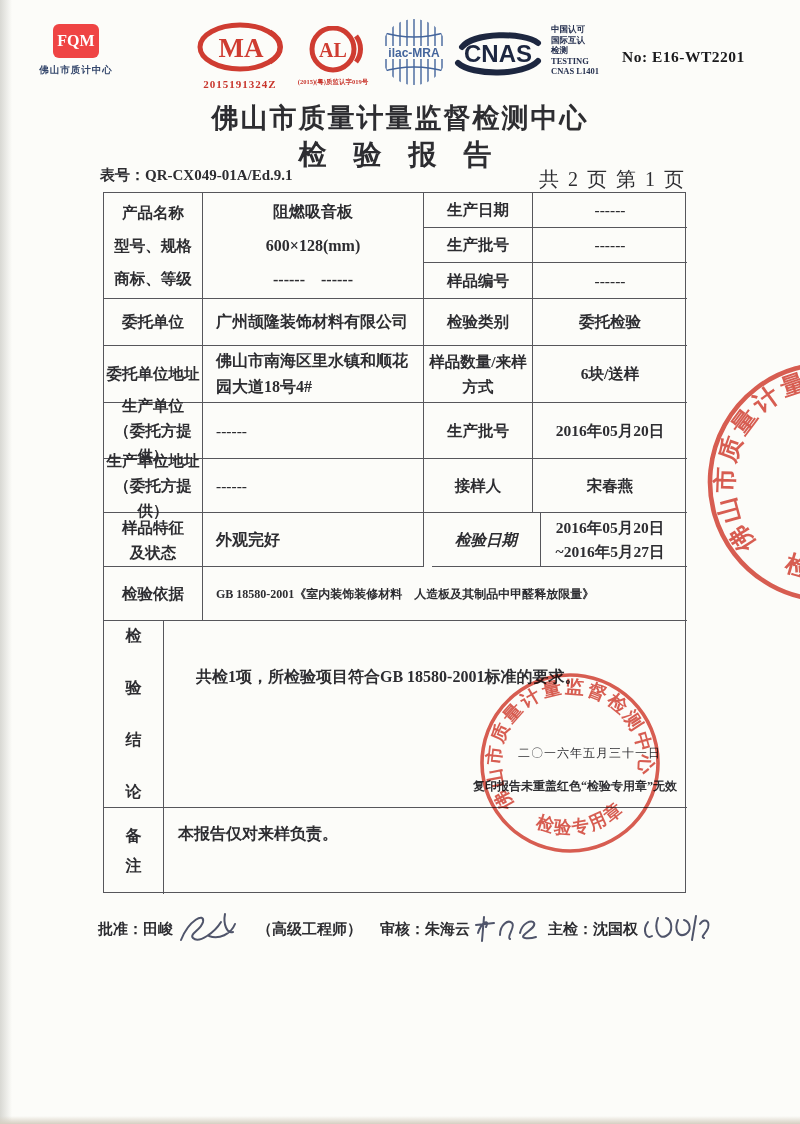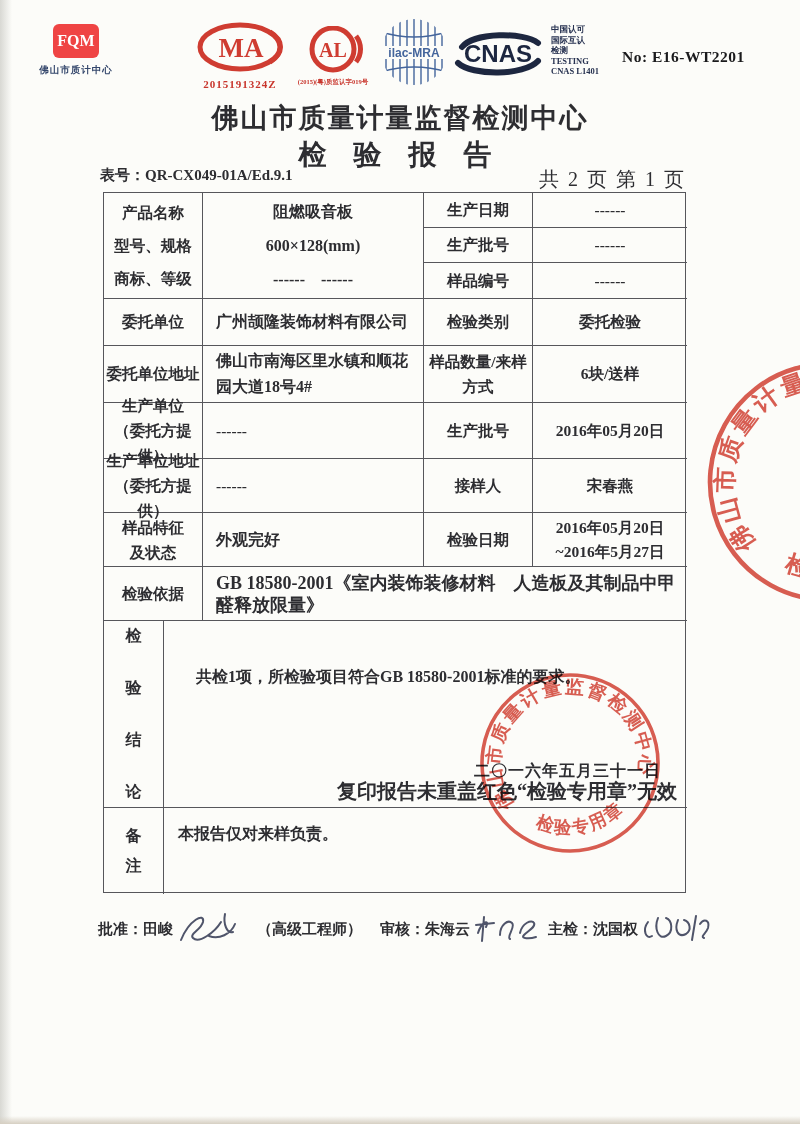--- a/index.html
+++ b/index.html
@@ -34,22 +34,22 @@
   .tbl{left:103px;top:192px;width:583px;height:701px;border:1.4px solid #56565b;box-sizing:border-box;padding-left:38px;}
   .cell{position:absolute;box-sizing:border-box;display:flex;align-items:center;justify-content:center;
     text-align:center;font-weight:bold;font-size:15.5px;white-space:pre-line;line-height:24px;padding:2px;}
   .cell.left{justify-content:flex-start;text-align:left;padding-left:13px;}
   .br{border-right:1.4px solid #56565b;}
   .bb{border-bottom:1.4px solid #56565b;}
   .vlabel{font-size:16px;}
   .dash{letter-spacing:0;}
 
   .concl-text{position:absolute;left:32px;top:46px;font-size:16px;font-weight:bold;}
-  .concl-date{position:absolute;right:26px;top:124px;font-size:16px;font-weight:bold;letter-spacing:1px;margin-top:16px;}
-  .concl-note{position:absolute;right:10px;top:157px;font-size:20px;font-weight:bold;}
+  .concl-date{position:absolute;right:26px;top:124px;font-size:12px;font-weight:normal;letter-spacing:1px;}
+  .concl-note{position:absolute;right:10px;top:157px;font-size:12px;font-weight:bold;}
   .remark-text{position:absolute;left:14px;top:16px;font-size:16px;font-weight:bold;}
 
   
   .footer{left:98px;top:903px;width:640px;height:52px;display:flex;align-items:center;font-size:15px;font-weight:bold;}
   .sig{flex:0 0 auto;margin:0 2px;}
   .sp18{width:14px;} .sp22{width:18px;}
 
   
   .stamp{mix-blend-mode:multiply;opacity:.82;}
   .stamp-main{left:475px;top:668px;transform:rotate(-12deg);}
@@ -163,26 +163,26 @@
 
     <div class="cell br bb" style="left:0;top:266px;width:99px;height:54px;line-height:25px;padding:0;">生产单位地址
 （委托方提供）</div>
     <div class="cell br bb left dash" style="left:99px;top:266px;width:221px;height:54px;">------</div>
     <div class="cell br bb" style="left:320px;top:266px;width:109px;height:54px;">接样人</div>
     <div class="cell bb" style="left:429px;top:266px;width:154px;height:54px;">宋春燕</div>
 
     <div class="cell br bb left" style="left:99px;top:320px;width:221px;height:54px;font-size:16px;">外观完好</div>
     <div class="cell br bb" style="left:0;top:320px;width:99px;height:54px;line-height:25px;">样品特征
 及状态</div>
-    <div class="cell br bb" style="left:320px;top:320px;width:109px;height:54px;">检验日期</div>
+    <div class="cell br bb" style="left:328px;top:320px;width:109px;height:54px;font-style:italic;">检验日期</div>
     <div class="cell bb" style="left:429px;top:320px;width:154px;height:54px;line-height:24px;">2016年05月20日
 ~2016年5月27日</div>
 
     <div class="cell br bb" style="left:0;top:374px;width:99px;height:54px;">检验依据</div>
-    <div class="cell bb left" style="left:99px;top:374px;width:484px;height:54px;font-size:18px;line-height:22px;padding-right:10px;">GB 18580-2001《室内装饰装修材料　人造板及其制品中甲醛释放限量》</div>
+    <div class="cell bb left" style="left:99px;top:374px;width:484px;height:54px;font-size:12px;line-height:36px;padding-right:10px;">GB 18580-2001《室内装饰装修材料　人造板及其制品中甲醛释放限量》</div>
 
     <div class="cell br bb vlabel" style="left:0;top:428px;width:60px;height:187px;line-height:52px;">检
 验
 结
 论</div>
     <div class="abs bb" style="left:60px;top:428px;width:523px;height:187px;box-sizing:border-box;">
       <div class="concl-text">共检1项，所检验项目符合GB 18580-2001标准的要求。</div>
       <div class="concl-date">二〇一六年五月三十一日</div>
       <div class="concl-note">复印报告未重盖红色“检验专用章”无效</div>
     </div>

